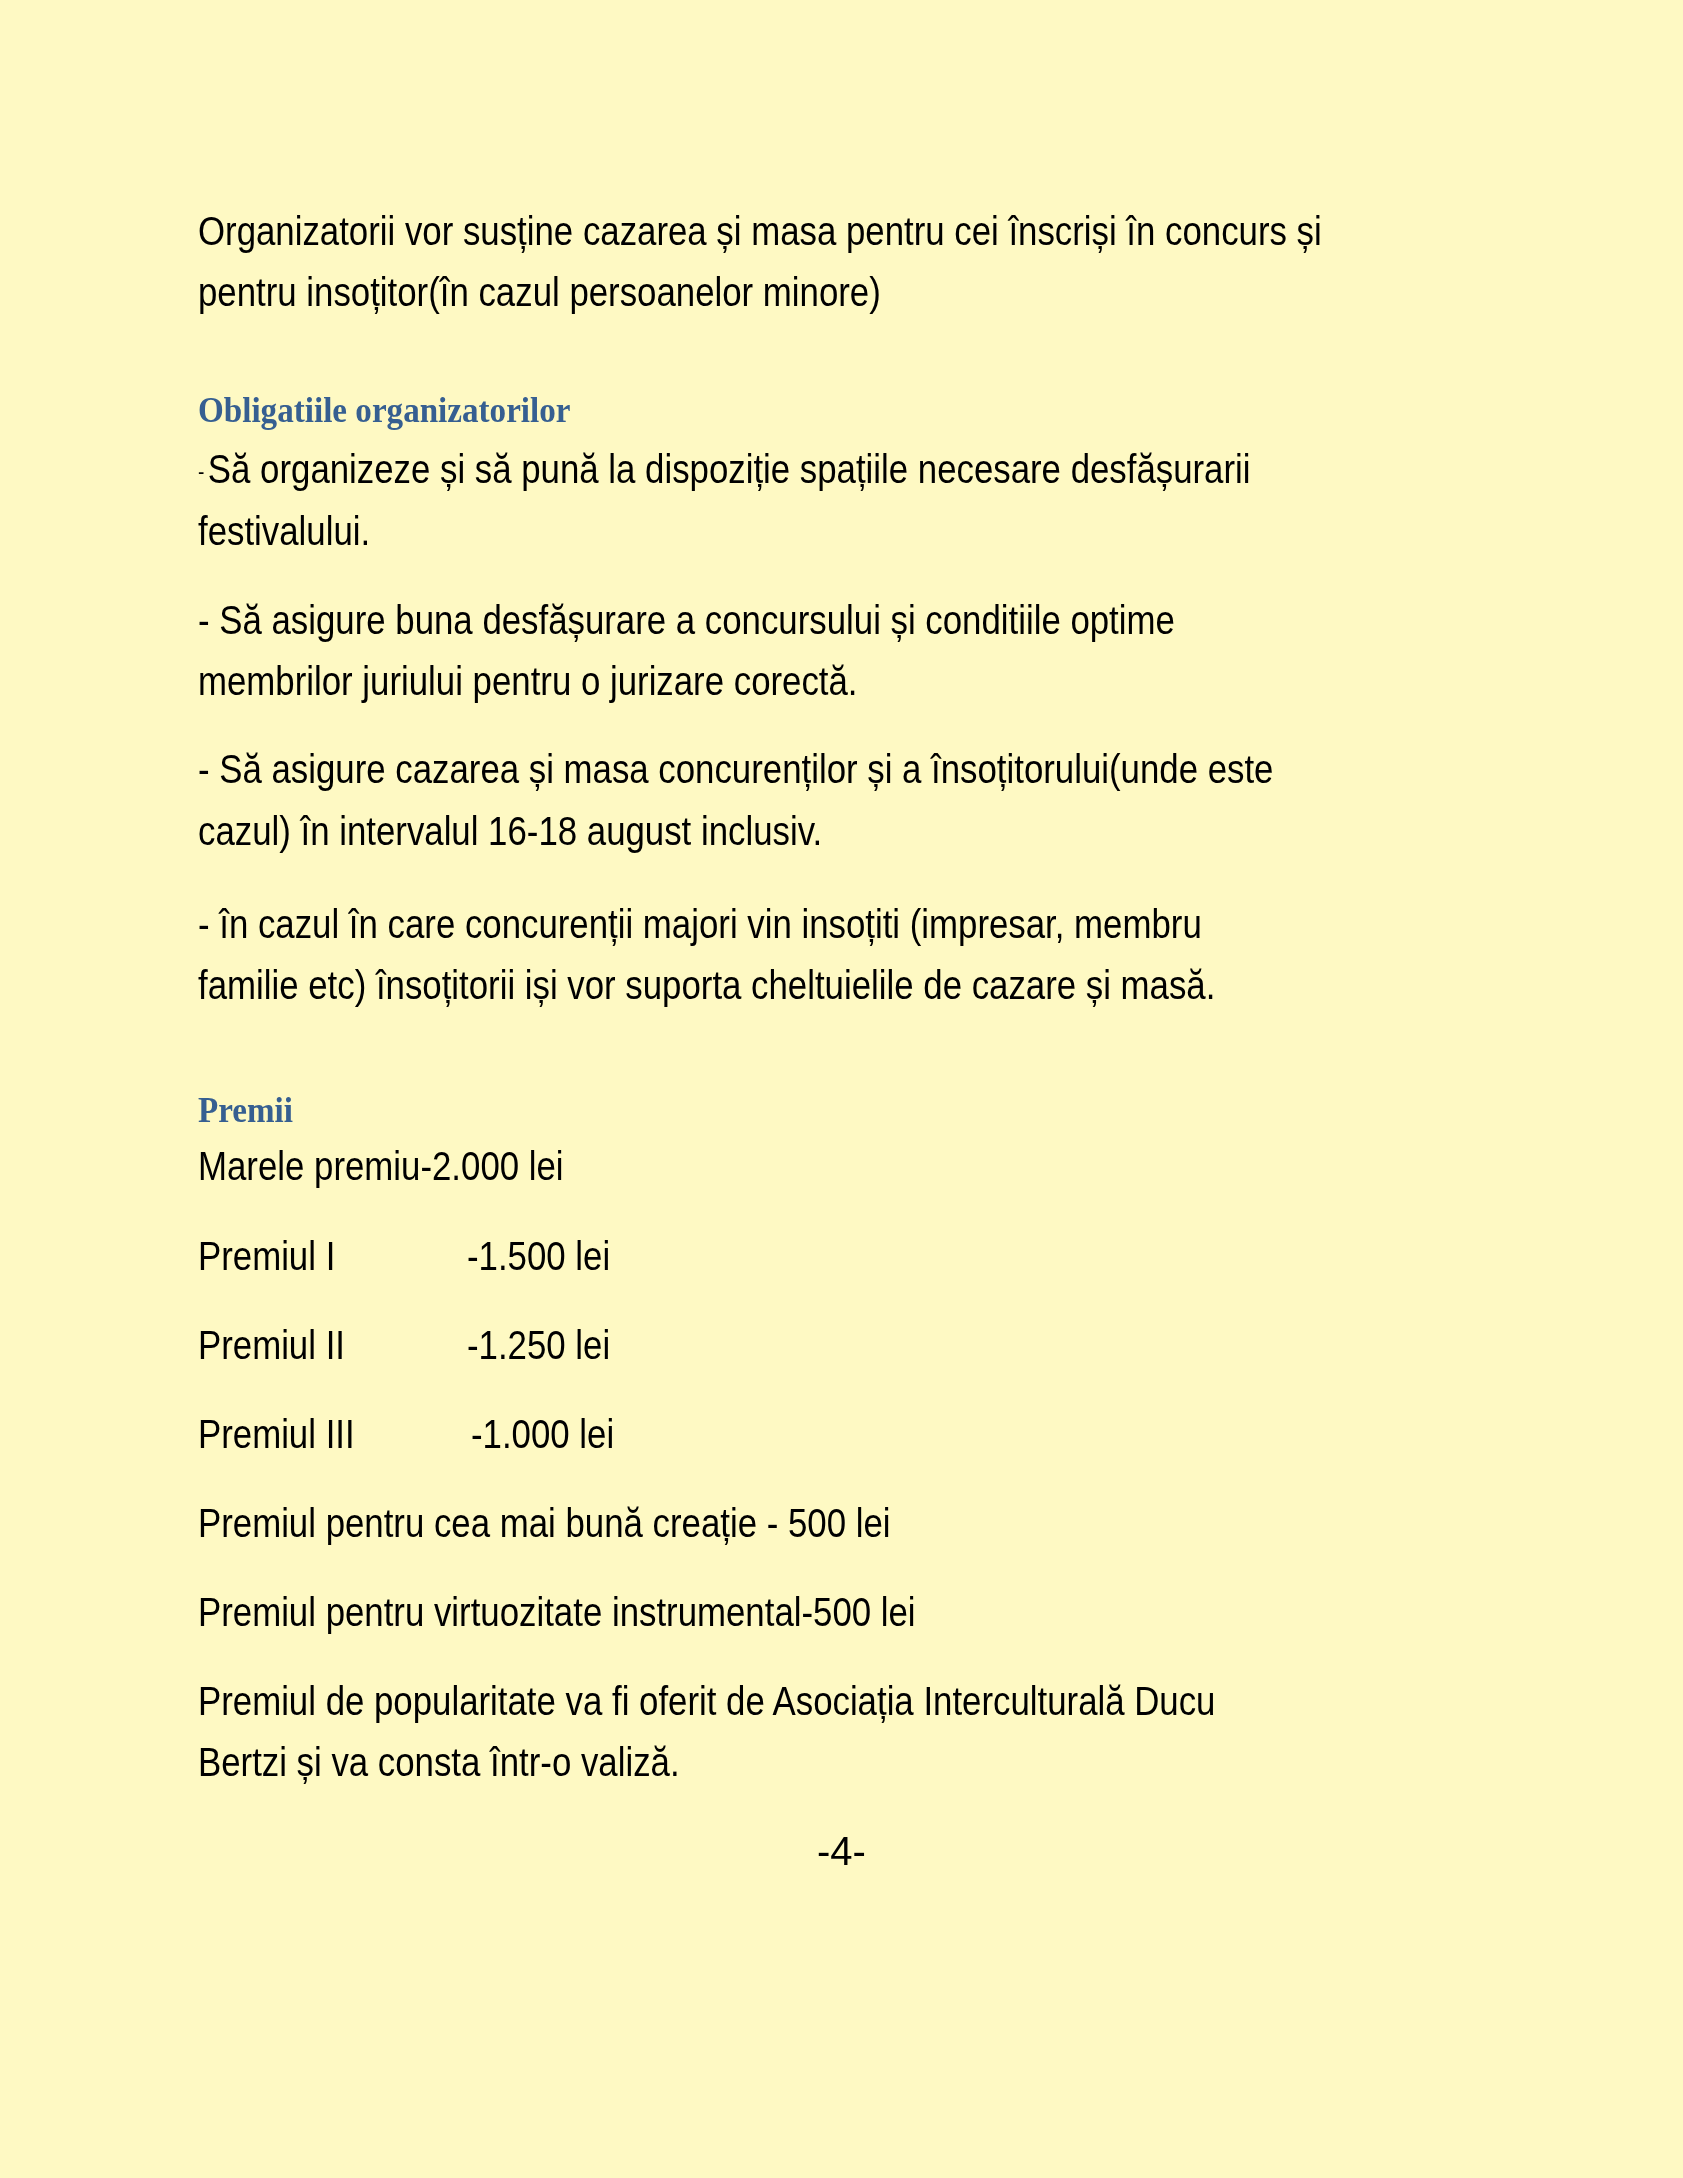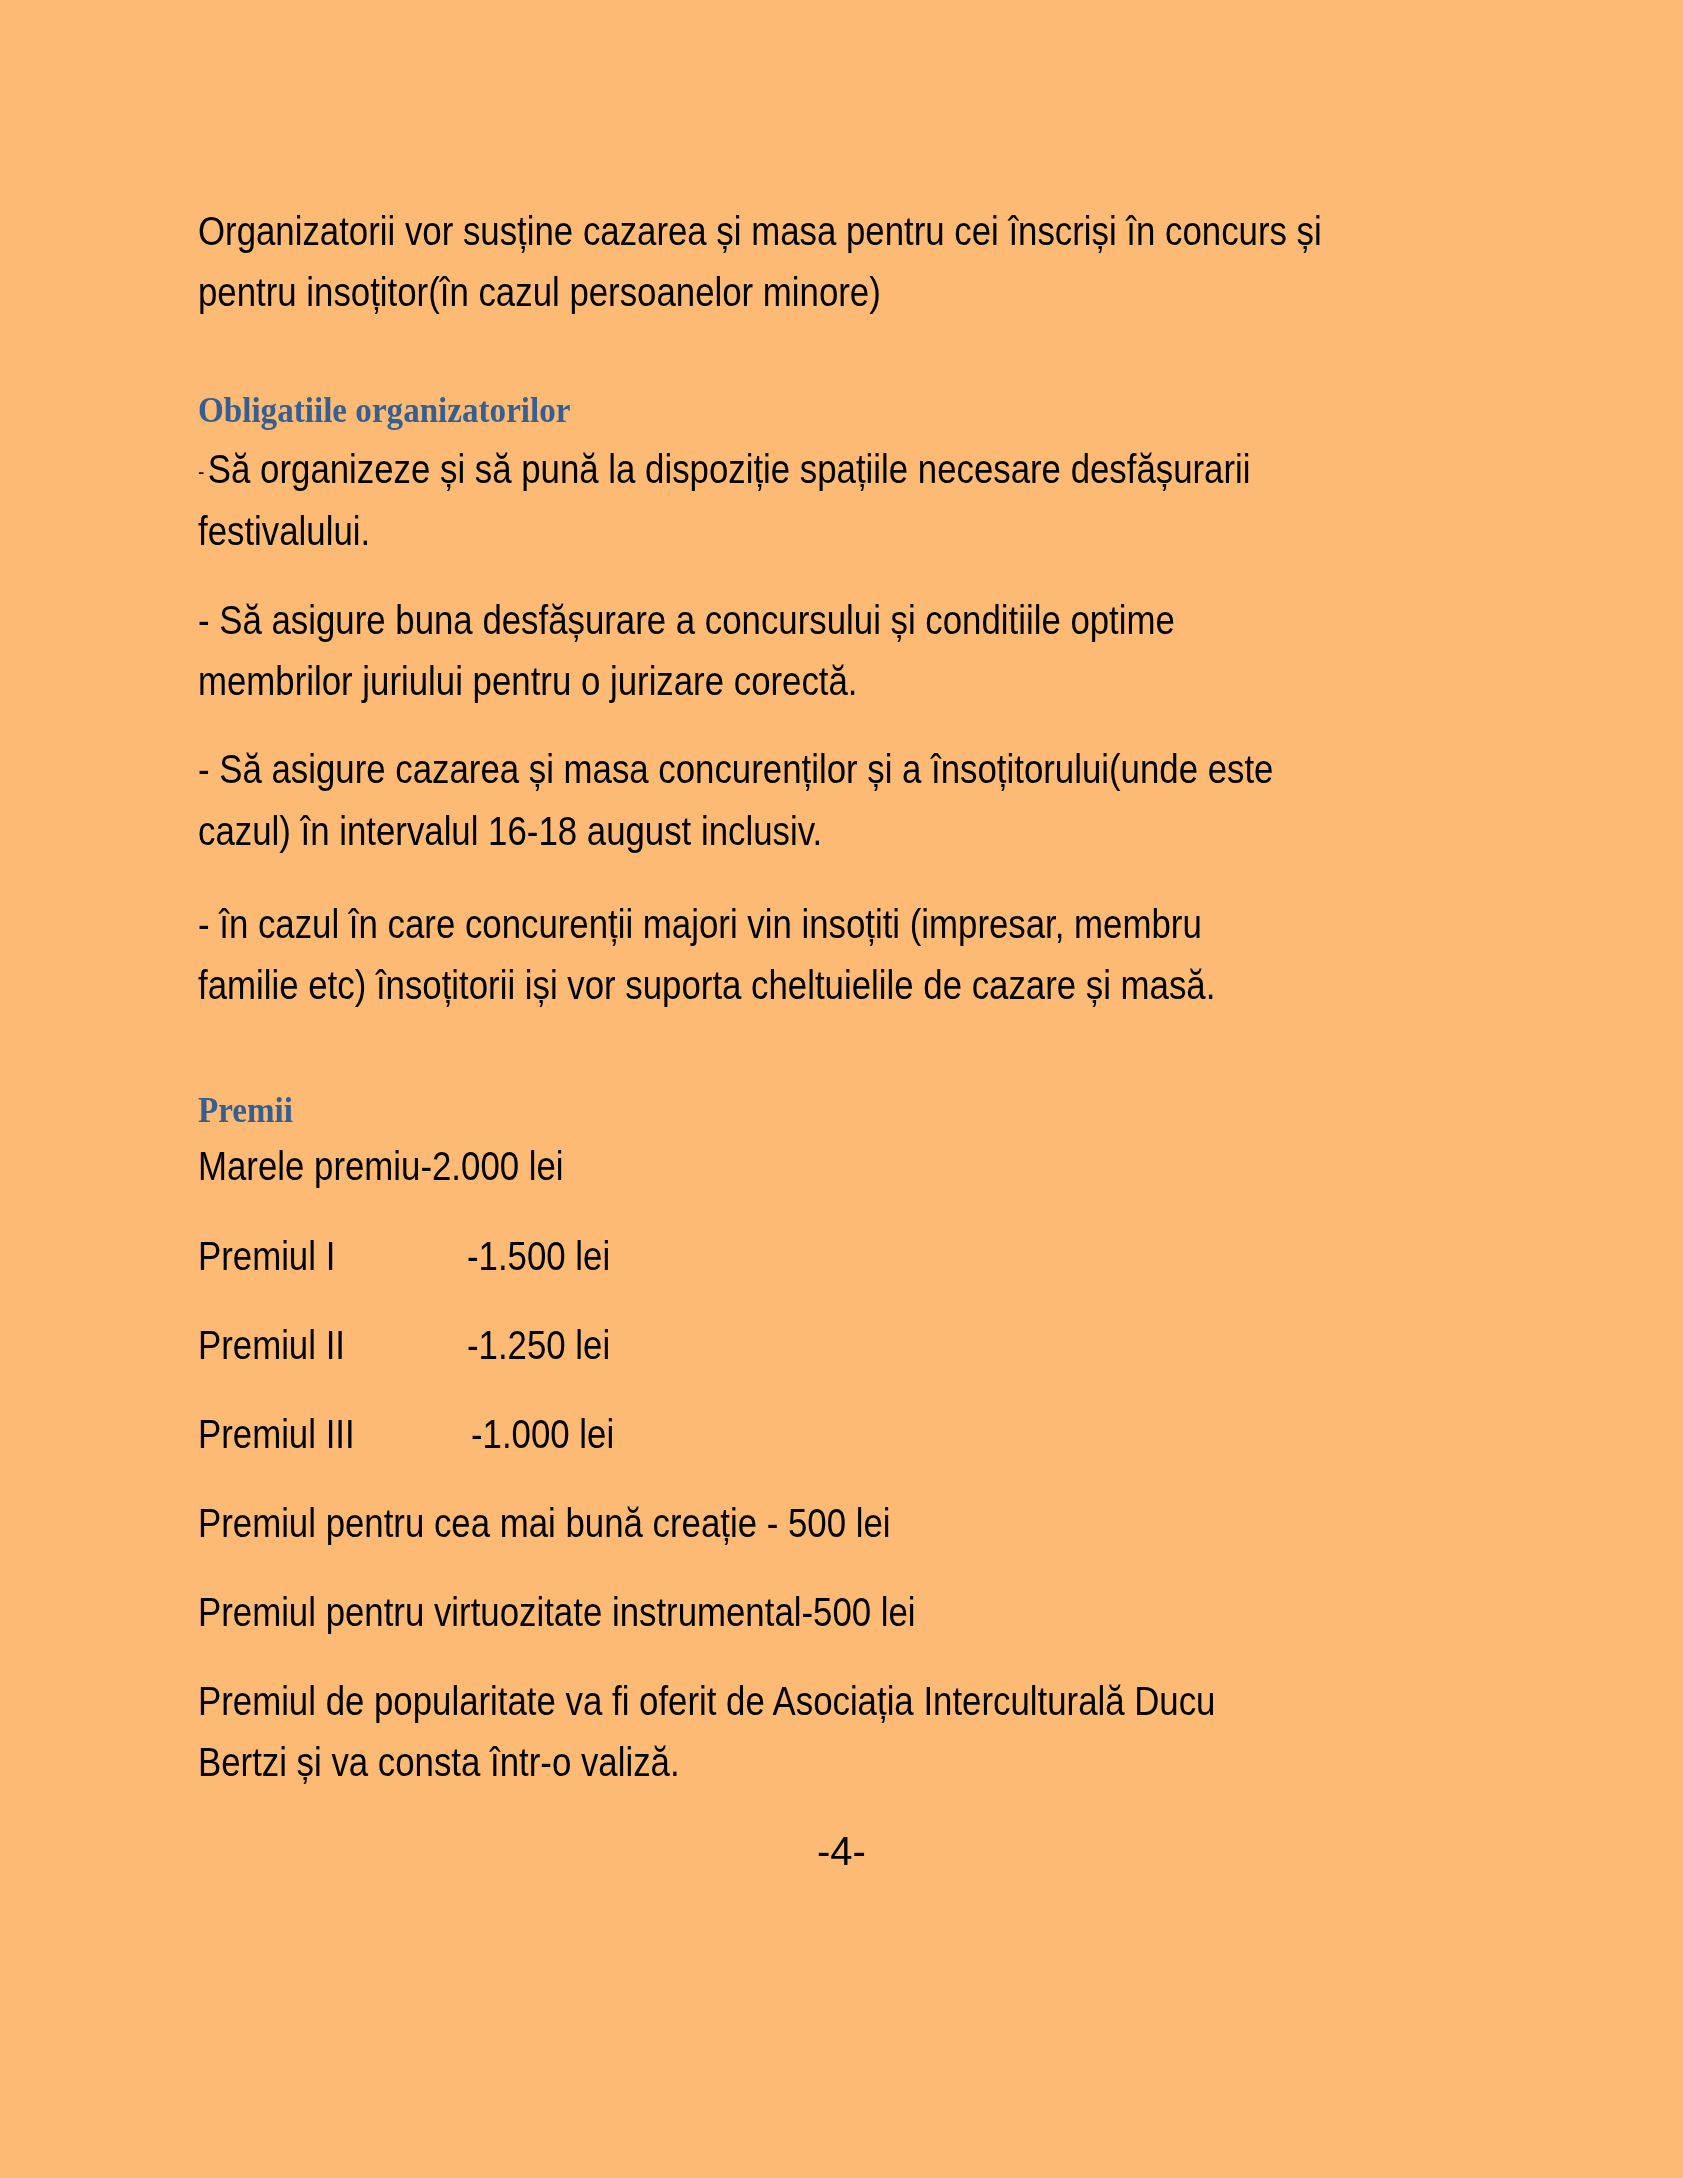--- a/index.html
+++ b/index.html
@@ -1,17 +1,17 @@
 <!DOCTYPE html>
 <html><head>
 <meta charset="utf-8">
 <style>
   html, body { margin: 0; padding: 0; background: #ffffff; }
   body { width: 1683px; height: 2178px; position: relative; overflow: hidden; }
-  .page { position: absolute; left: 0; top: 0; width: 1683px; height: 2178px; background: #fdba74; }
+  .page { position: absolute; left: 0; top: 0; width: 1683px; height: 2178px; background: #fef9c3; }
   .line {
     position: absolute;
     left: 198px;
     white-space: nowrap;
     font-family: "Liberation Sans", sans-serif;
     font-size: 40px;
     line-height: 40px;
     color: #000000;
     transform: scaleX(0.87);
     transform-origin: left bottom;

